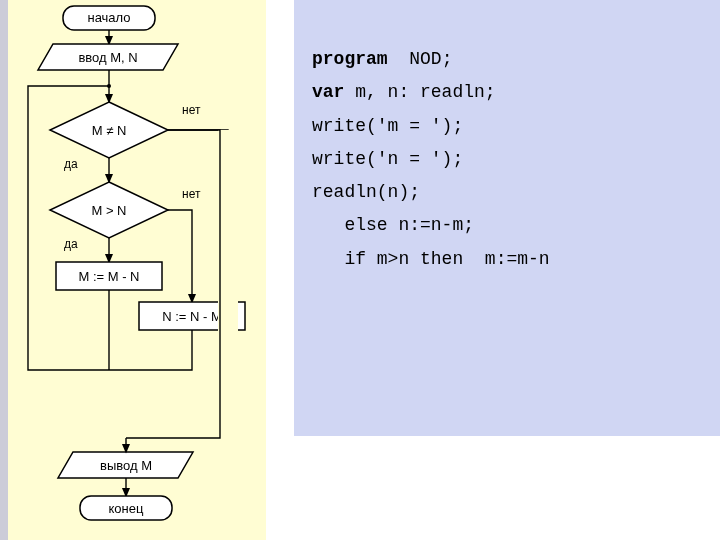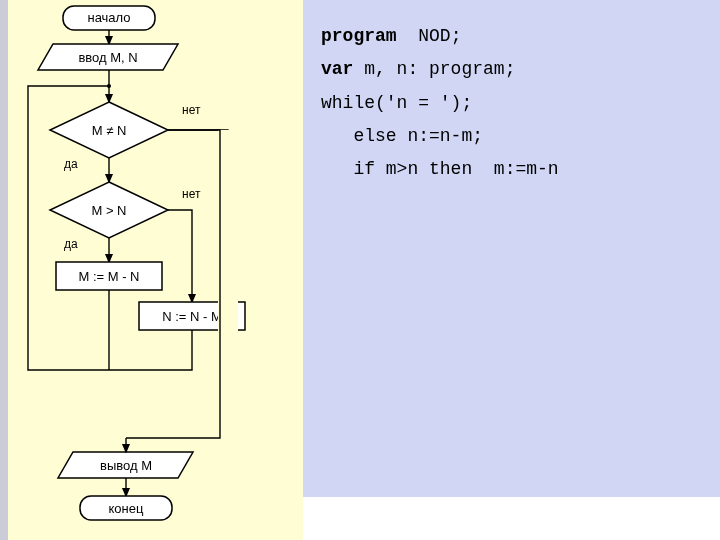--- a/index.html
+++ b/index.html
@@ -16,31 +16,32 @@
     display: flex;
     width: 720px;
     height: 540px;
     position: relative;
   }
   .left-strip {
     width: 8px;
     background: #ccccd8;
   }
   .flowchart-panel {
-    width: 295px;
+    width: 258px;
     height: 540px;
     background: #fffdd3;
     position: relative;
   }
   .code-panel {
     flex: 1;
-    height: 497px;
+    height: 436px;
     background: #d0d6f3;
-    padding: 20px 18px 18px 18px;
+    padding: 43px 18px 18px 18px;
     position: relative;
+    margin-left: 28px;
   }
   .flowchart-svg {
     position: absolute;
     top: 0;
     left: 0;
   }
   .flow-text {
     font-family: Arial, sans-serif;
     font-size: 13px;
     fill: #000;
@@ -136,18 +137,20 @@
 
       <line x1="118" y1="478" x2="118" y2="496" stroke="#000" stroke-width="1.4" marker-end="url(#arrow)"></line>
 
       <rect x="72" y="496" rx="11" ry="11" width="92" height="24" fill="#fff" stroke="#000" stroke-width="1.5"></rect>
       <text x="118" y="513" text-anchor="middle" class="flow-text">конец</text>
     </svg>
   </div>
 
   <div class="code-panel">
     <div class="code-line"><span class="code-bold">program</span><span>  NOD;</span></div>
-    <div class="code-line"><span class="code-bold">var</span><span> m, n: program;</span></div>
-    <div class="code-line">while('n = ');</div>
+    <div class="code-line"><span class="code-bold">var</span><span> m, n: readln;</span></div>
+    <div class="code-line">write('m = ');</div>
+    <div class="code-line">write('n = ');</div>
+    <div class="code-line">readln(n);</div>
     <div class="code-line">   else n:=n-m;</div>
     <div class="code-line">   if m&gt;n then  m:=m-n</div>
   </div>
 </div>
 
 </body></html>

